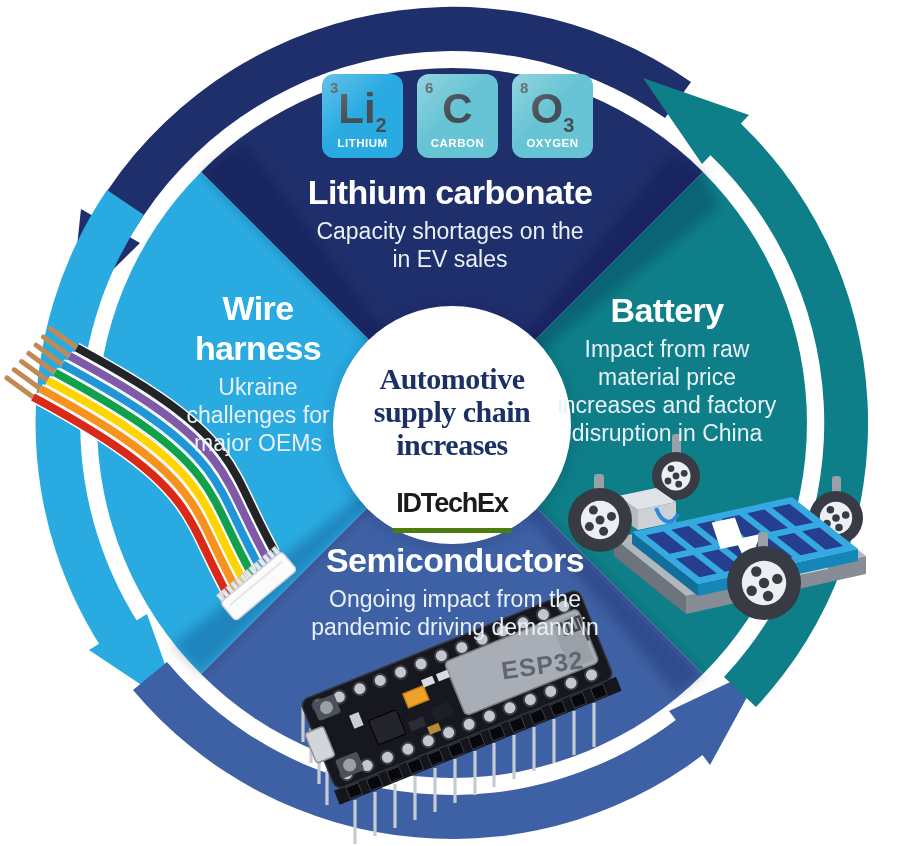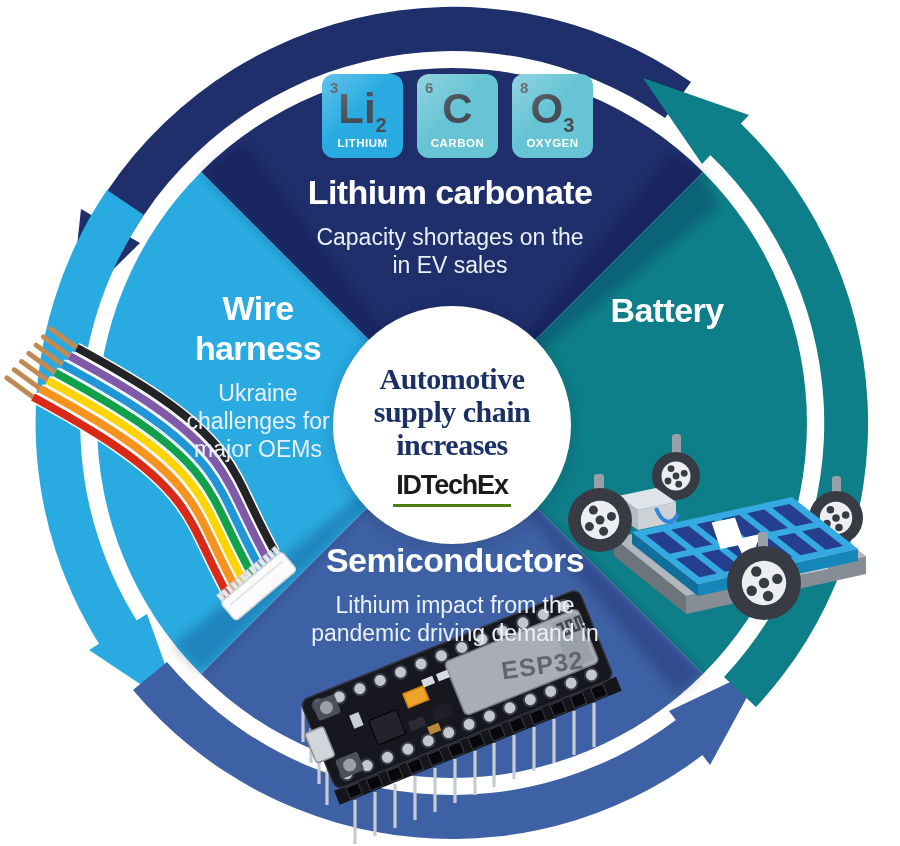--- a/index.html
+++ b/index.html
@@ -4,29 +4,29 @@
 <style>
   html,body{margin:0;padding:0;}
   body{
     width:900px;height:846px;position:relative;background:#ffffff;
     font-family:"Liberation Sans", sans-serif;overflow:hidden;
     -webkit-font-smoothing:antialiased;
   }
   #stage-svg{position:absolute;left:0;top:0;}
   .qtext{position:absolute;text-align:center;color:#ffffff;z-index:5;}
   .qtitle{font-size:34px;font-weight:700;letter-spacing:-0.6px;line-height:40px;text-align:center;}
-  .qdesc{font-size:23px;line-height:28px;color:#e9f0f6;margin-top:11px;font-weight:400;}
+  .qdesc{font-size:23px;line-height:28px;color:#e9f0f6;margin-top:5px;font-weight:400;}
   #qt-lithium{left:290px;top:172px;width:320px;}
   #qt-battery{left:547px;top:290px;width:240px;}
   #qt-wire{left:183px;top:288px;width:150px;}
   #qt-semis{left:275px;top:540px;width:360px;}
   #center-text{position:absolute;left:337px;top:362px;width:230px;text-align:center;z-index:6;}
   .ctitle-line{font-size:30px;line-height:33px;font-weight:700;color:#1b3166;letter-spacing:-0.5px;font-family:Liberation Serif, serif;}
-  .brand-logo{display:inline-block;margin-top:9px;font-size:27px;font-weight:700;color:#1b1b1f;
-    letter-spacing:-1.2px;border-bottom:3px solid #4d7c0f;padding:0 3px 3px;}
+  .brand-logo{display:inline-block;margin-top:27px;font-size:27px;font-weight:700;color:#1b1b1f;
+    letter-spacing:-1.2px;border-bottom:5px solid #4d7c0f;padding:0 3px 9px;}
   .tile{position:absolute;top:74px;width:81px;height:84px;border-radius:12px;z-index:5;}
   .tile::after{content:'';position:absolute;inset:0;border-radius:inherit;
     background:linear-gradient(135deg, rgba(255,255,255,0.28), rgba(255,255,255,0) 45%);}
   #tile-li{left:322px;background:#29abe2;}
   #tile-c{left:417px;background:#67c4d4;}
   #tile-o{left:512px;background:#67c4d4;}
   .tile .num{position:absolute;top:5px;left:8px;font-weight:700;font-size:15px;color:#474d55;}
   .tile .sym{position:absolute;top:50%;left:50%;transform:translate(-50%,-60%);
     font-size:42px;font-weight:700;color:#474d55;white-space:nowrap;}
   .tile .sym sub{font-size:20px;}
@@ -318,35 +318,41 @@
 <div class="qtext" id="qt-lithium">
   <div class="qtitle">Lithium carbonate</div>
   <div class="qdesc">
     <div>Capacity shortages on the</div>
     <div>in EV sales</div>
   </div>
 </div>
 
 <div class="qtext" id="qt-battery">
   <div class="qtitle">Battery</div>
+  <div class="qdesc">
+    <div>Impact from raw</div>
+    <div>material price</div>
+    <div>increases and factory</div>
+    <div>disruption in China</div>
+  </div>
 </div>
 
 <div class="qtext" id="qt-wire">
   <div class="qtitle">Wire harness</div>
   <div class="qdesc">
     <div>Ukraine</div>
     <div>challenges for</div>
     <div>major OEMs</div>
   </div>
 </div>
 
 <div class="qtext" id="qt-semis">
   <div class="qtitle">Semiconductors</div>
   <div class="qdesc">
-    <div>Lithium impact from the</div>
+    <div>Ongoing impact from the</div>
     <div>pandemic driving demand in</div>
   </div>
 </div>
 
 <div id="center-text">
   <div class="ctitle-line">Automotive</div>
   <div class="ctitle-line">supply chain</div>
   <div class="ctitle-line">increases</div>
   <div class="brand-logo">IDTechEx</div>
 </div>

